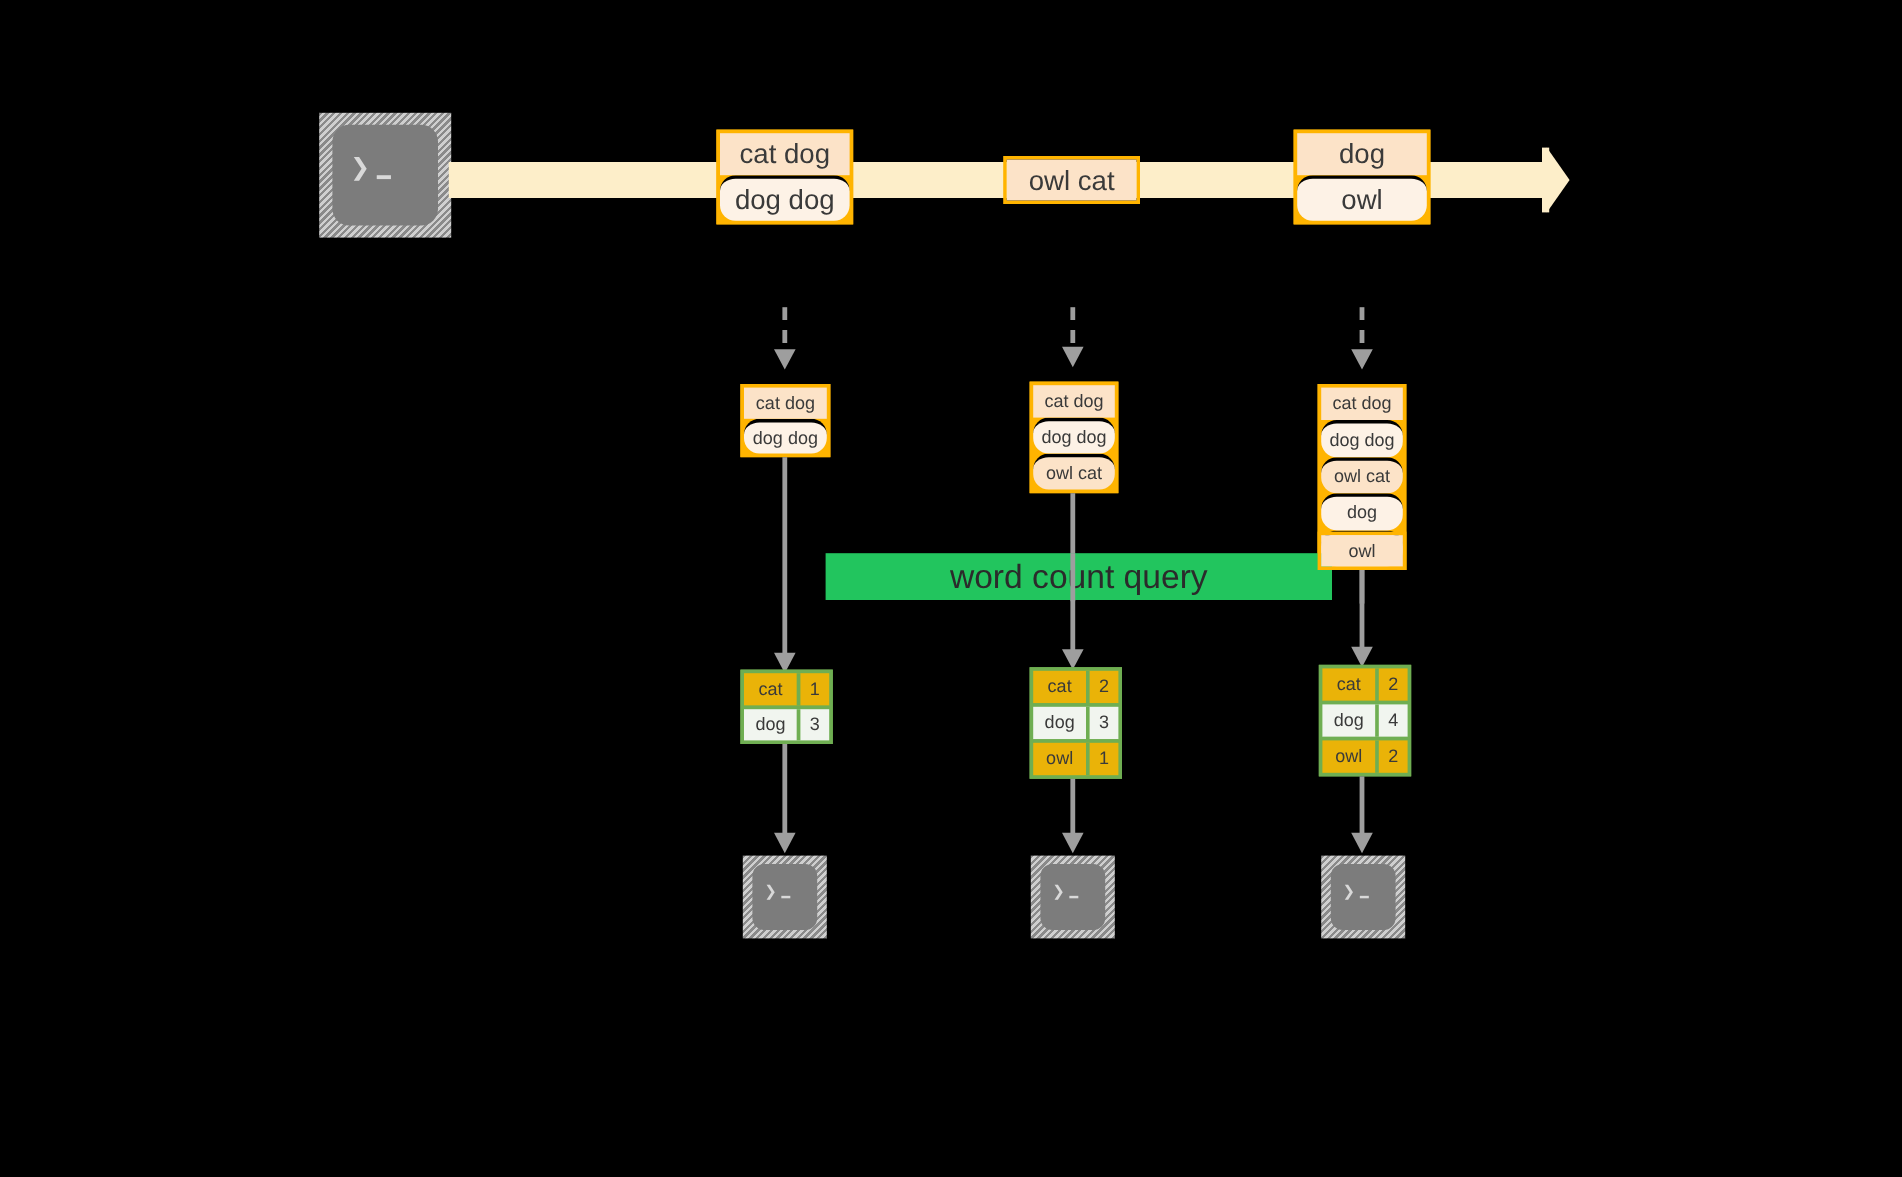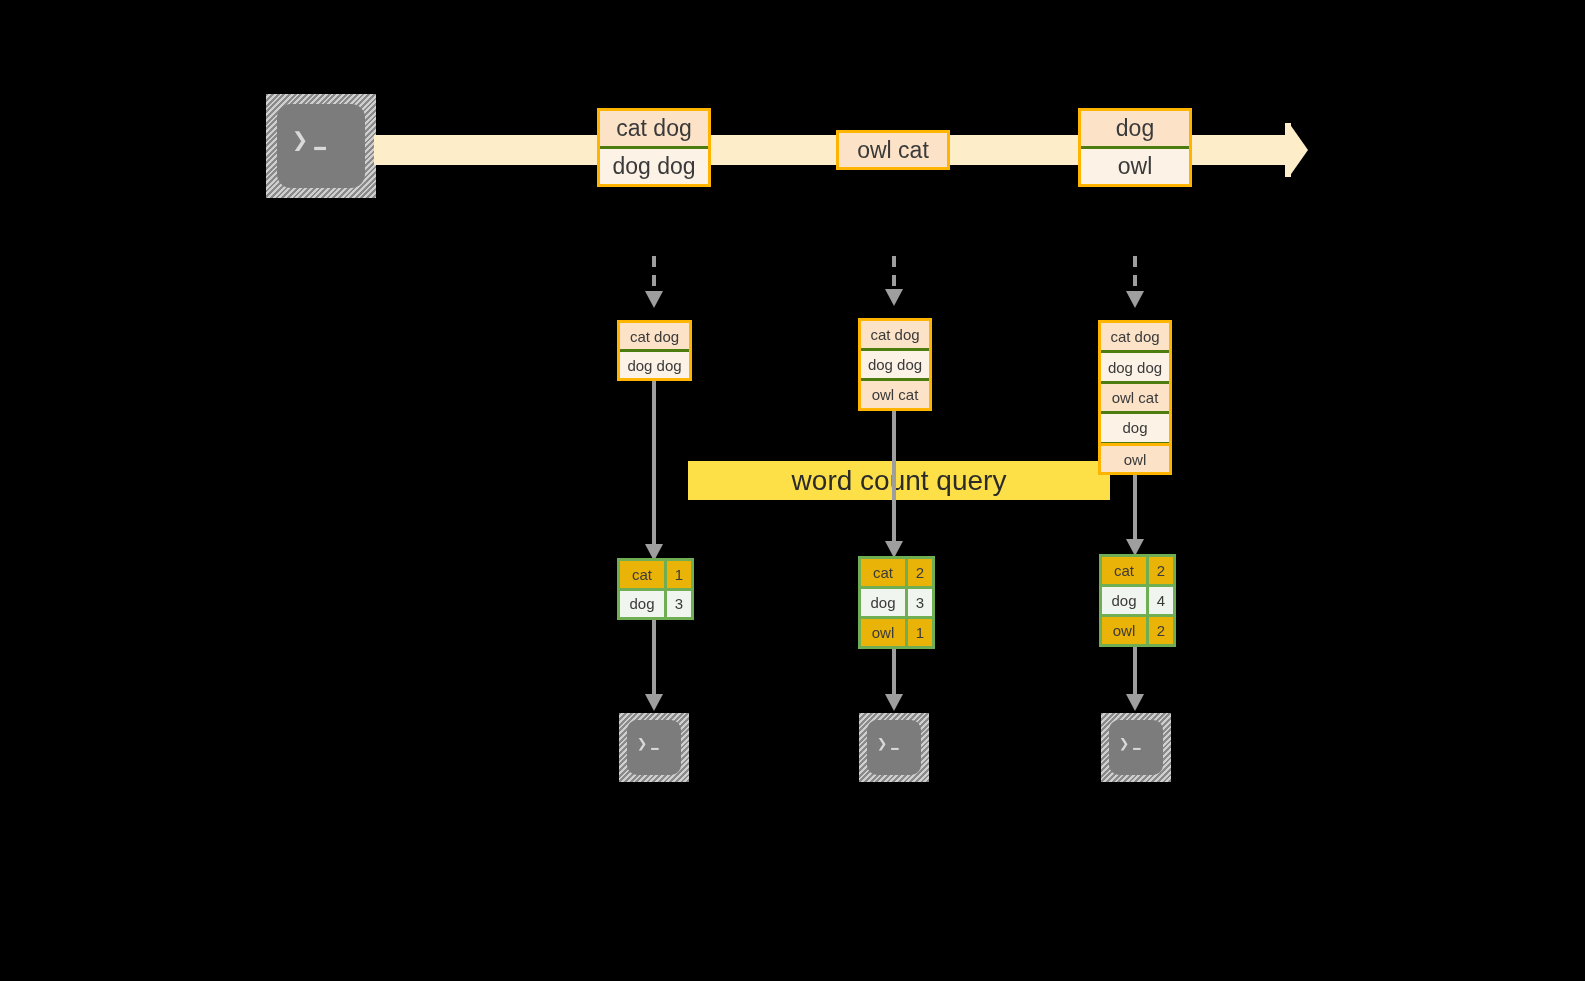--- a/index.html
+++ b/index.html
@@ -69,21 +69,21 @@
     box-sizing: border-box;
     flex: 1 1 auto;
     display: flex;
     align-items: center;
     justify-content: center;
     color: #3a3a3a;
     white-space: nowrap;
   }
   .ebox .cell.dark  { background: #fce3c8; }
   .ebox .cell.light { background: #fdf2e6; }
-  .ebox .cell + .cell { border-top: 3px solid #4d7c0f; }
+  .ebox .cell + .cell { border-top: 3px solid #000000; border-radius: 13px; }
 
   .ebox.big { }
   .ebox.big .cell { font-size: 23px; }
   .ebox.small .cell { font-size: 15px; }
 
   
   .gtable {
     position: absolute;
     box-sizing: border-box;
     border: 3px solid #6fae52;
@@ -128,21 +128,21 @@
     width: 4px;
     background: repeating-linear-gradient(
       to bottom,
       #9e9e9e 0px, #9e9e9e 11px,
       rgba(0,0,0,0) 11px, rgba(0,0,0,0) 19px);
   }
 
   
   .label-band {
     position: absolute;
-    background: #fde047;
+    background: #22c55e;
     display: flex;
     align-items: center;
     justify-content: center;
   }
   .label-band span {
     font-size: 28px;
     color: #2b2b2b;
     white-space: nowrap;
   }
 </style>

